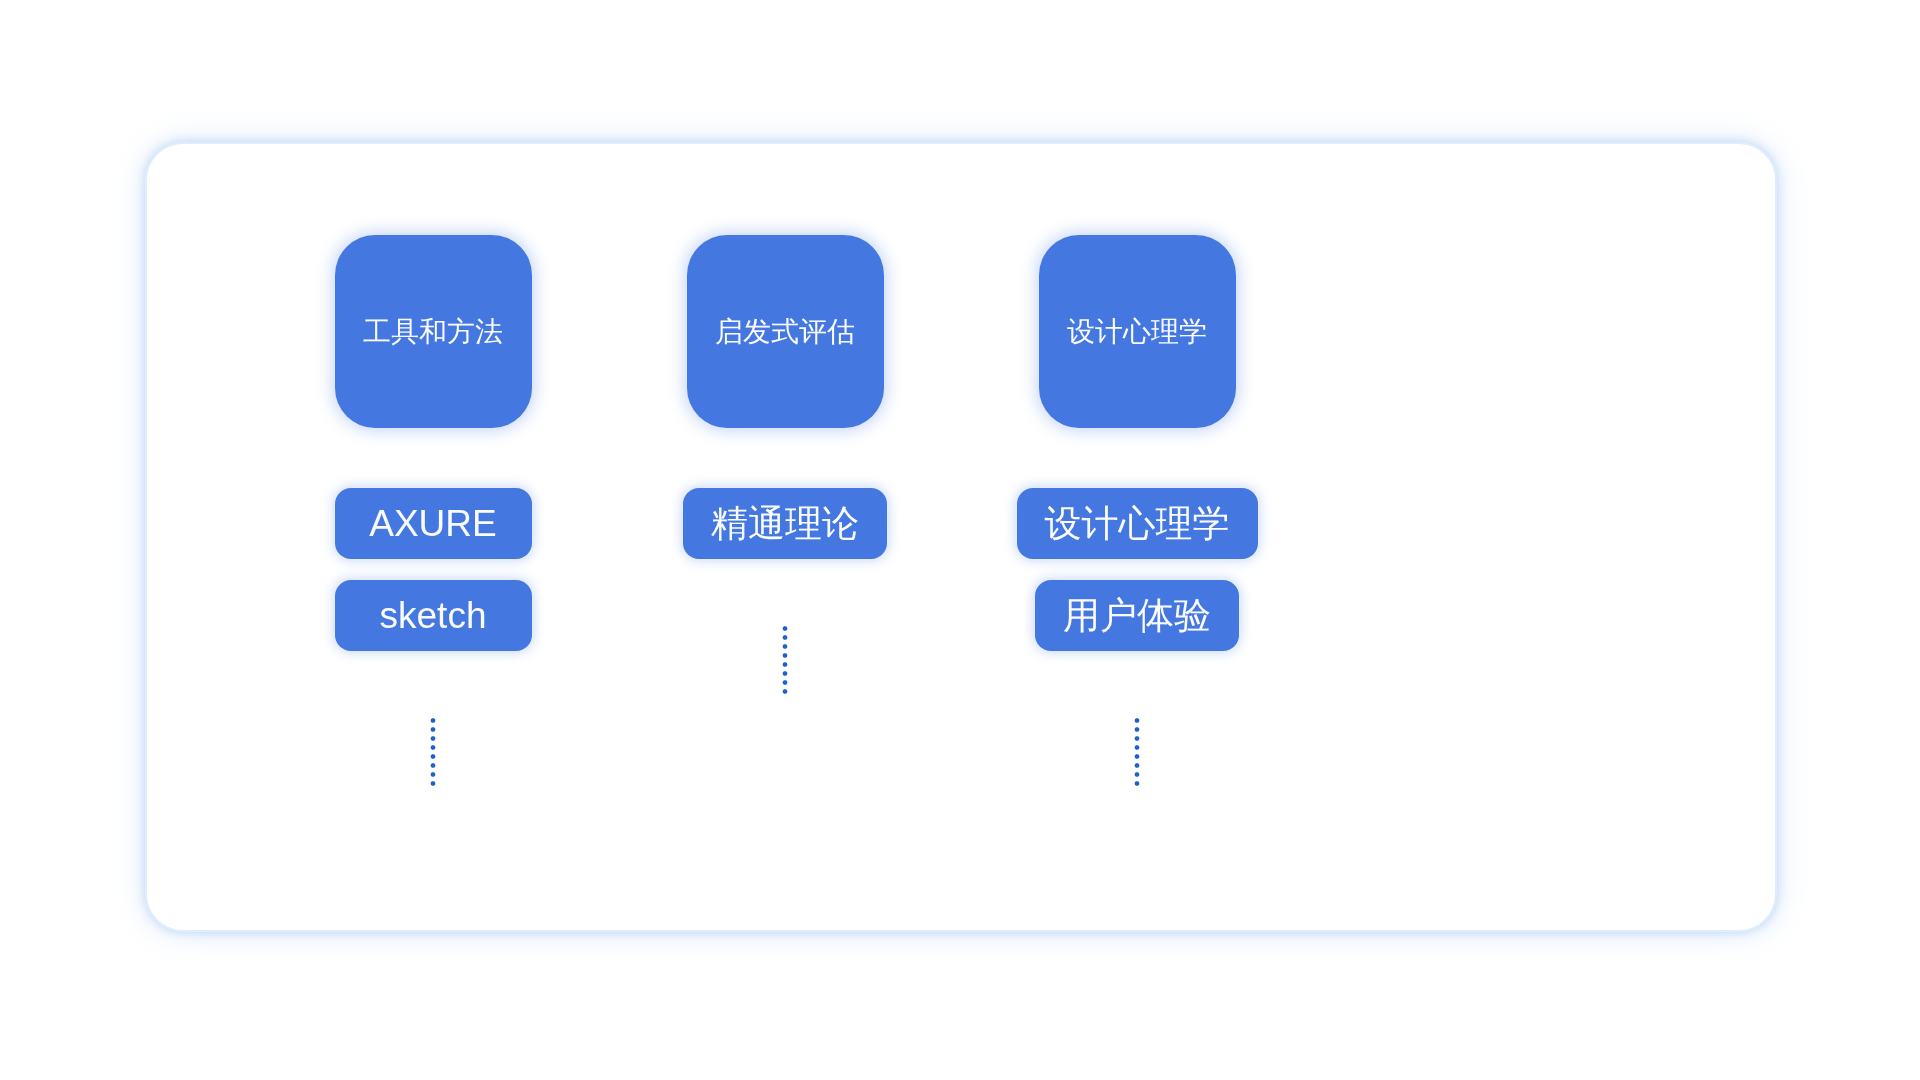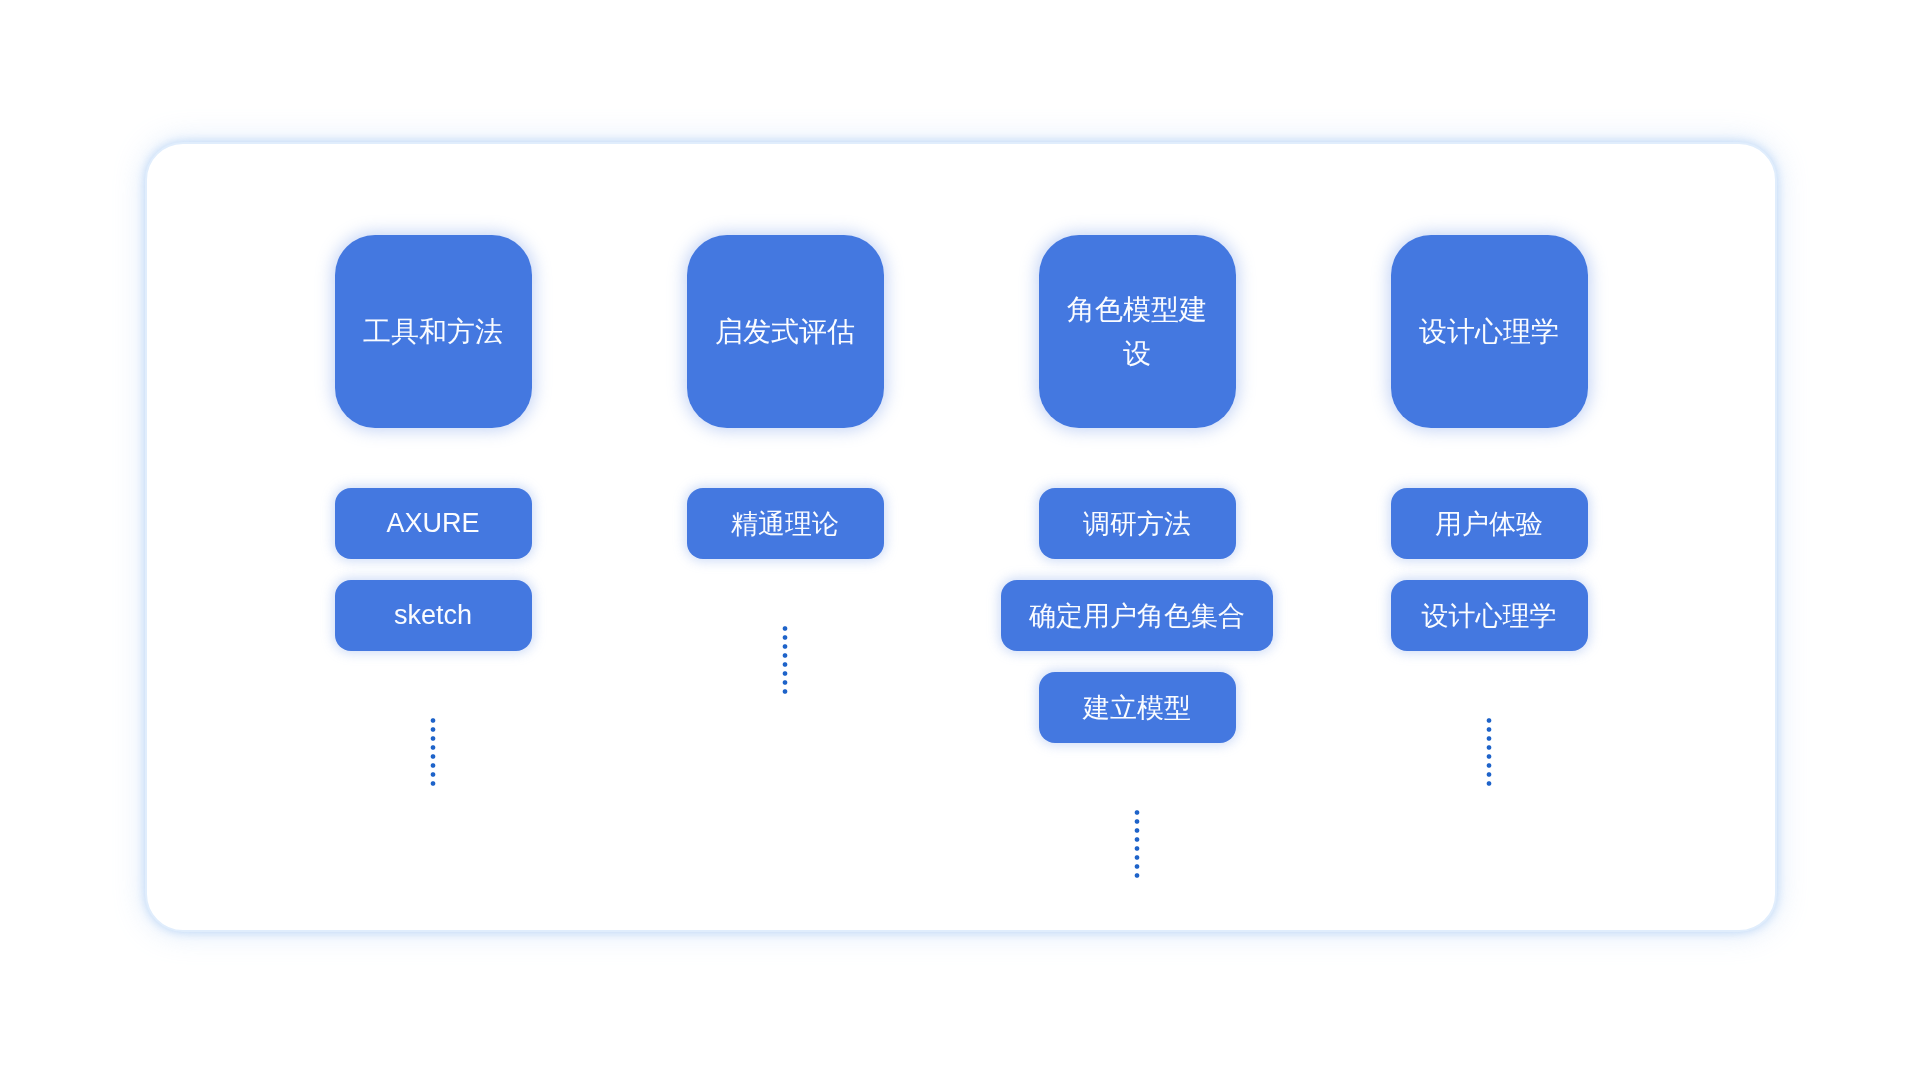--- a/index.html
+++ b/index.html
@@ -67,21 +67,21 @@
     gap: 21px;
   }
   .item-box {
     height: 71px;
     min-width: 197px;
     padding: 0 28px;
     border-radius: 16px;
     background: var(--box-blue, #4478e0);
     box-shadow: 0 0 12px 2px rgba(130, 165, 235, 0.4);
     color: var(--node-text, #fafcff);
-    font-size: 27px;
+    font-size: 37px;
     font-weight: 300;
     display: flex;
     align-items: center;
     justify-content: center;
     text-align: center;
     white-space: nowrap;
     box-sizing: border-box;
     cursor: default;
   }
   .dots {
@@ -110,34 +110,25 @@
       </div>
 
       <div class="column">
         <div class="header-box">启发式评估</div>
         <div class="items">
           <div class="item-box">精通理论</div>
         </div>
         <div class="dots"></div>
       </div>
 
-      <div class="column">
-        <div class="header-box">角色模型建设</div>
-        <div class="items">
-          <div class="item-box">调研方法</div>
-          <div class="item-box">确定用户角色集合</div>
-          <div class="item-box">建立模型</div>
-        </div>
-        <div class="dots"></div>
-      </div>
 
       <div class="column">
         <div class="header-box">设计心理学</div>
         <div class="items">
+          <div class="item-box">设计心理学</div>
           <div class="item-box">用户体验</div>
-          <div class="item-box">设计心理学</div>
         </div>
         <div class="dots"></div>
       </div>
 
     </div>
   </div>
 </div>
 
 </body></html>

